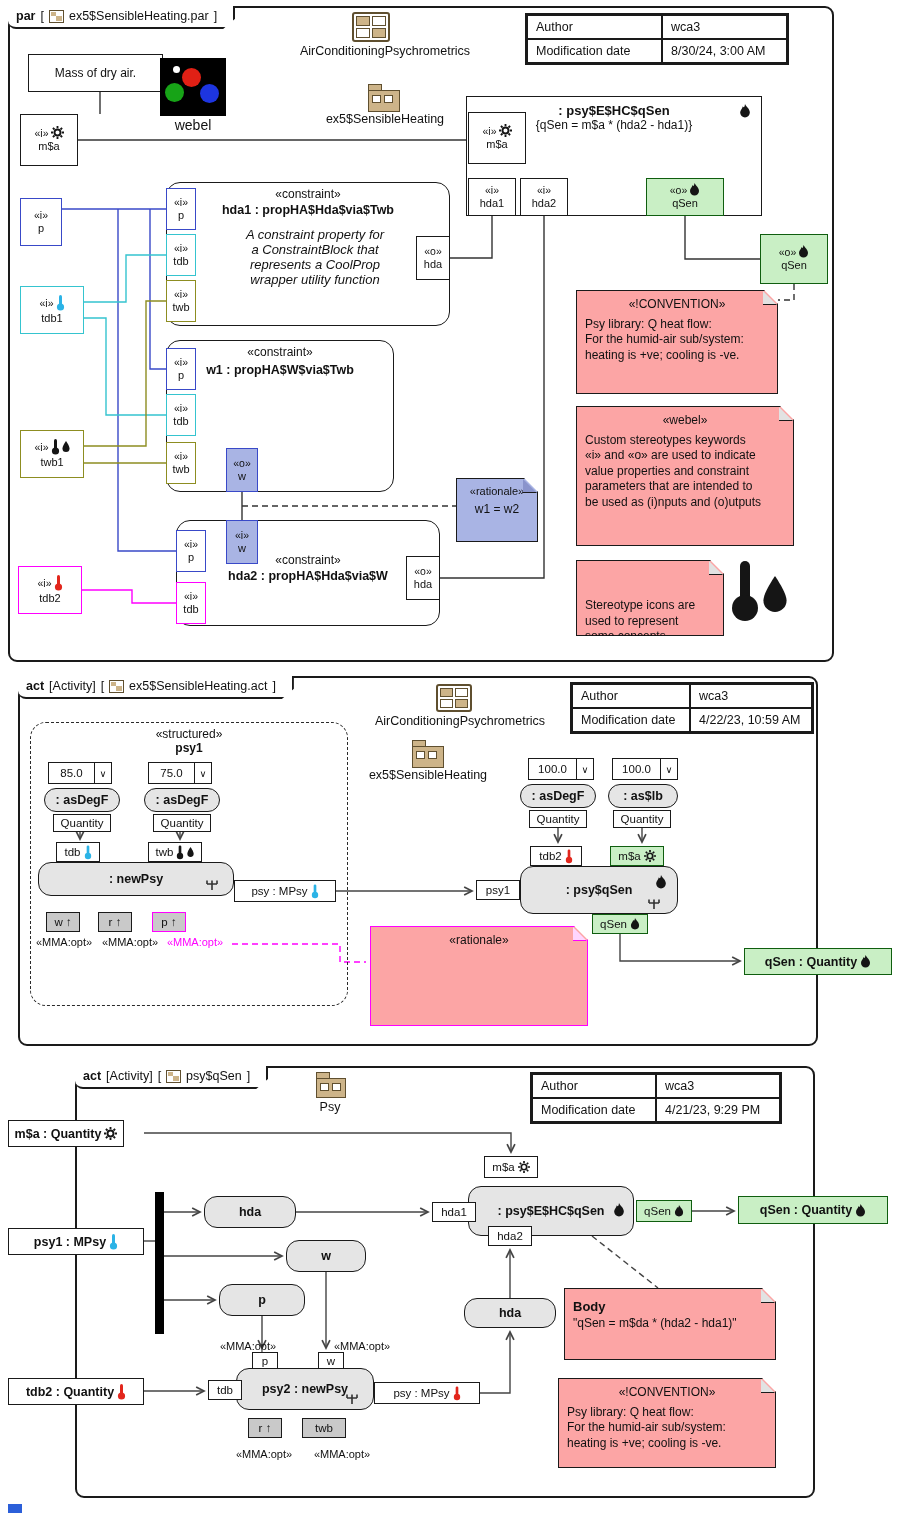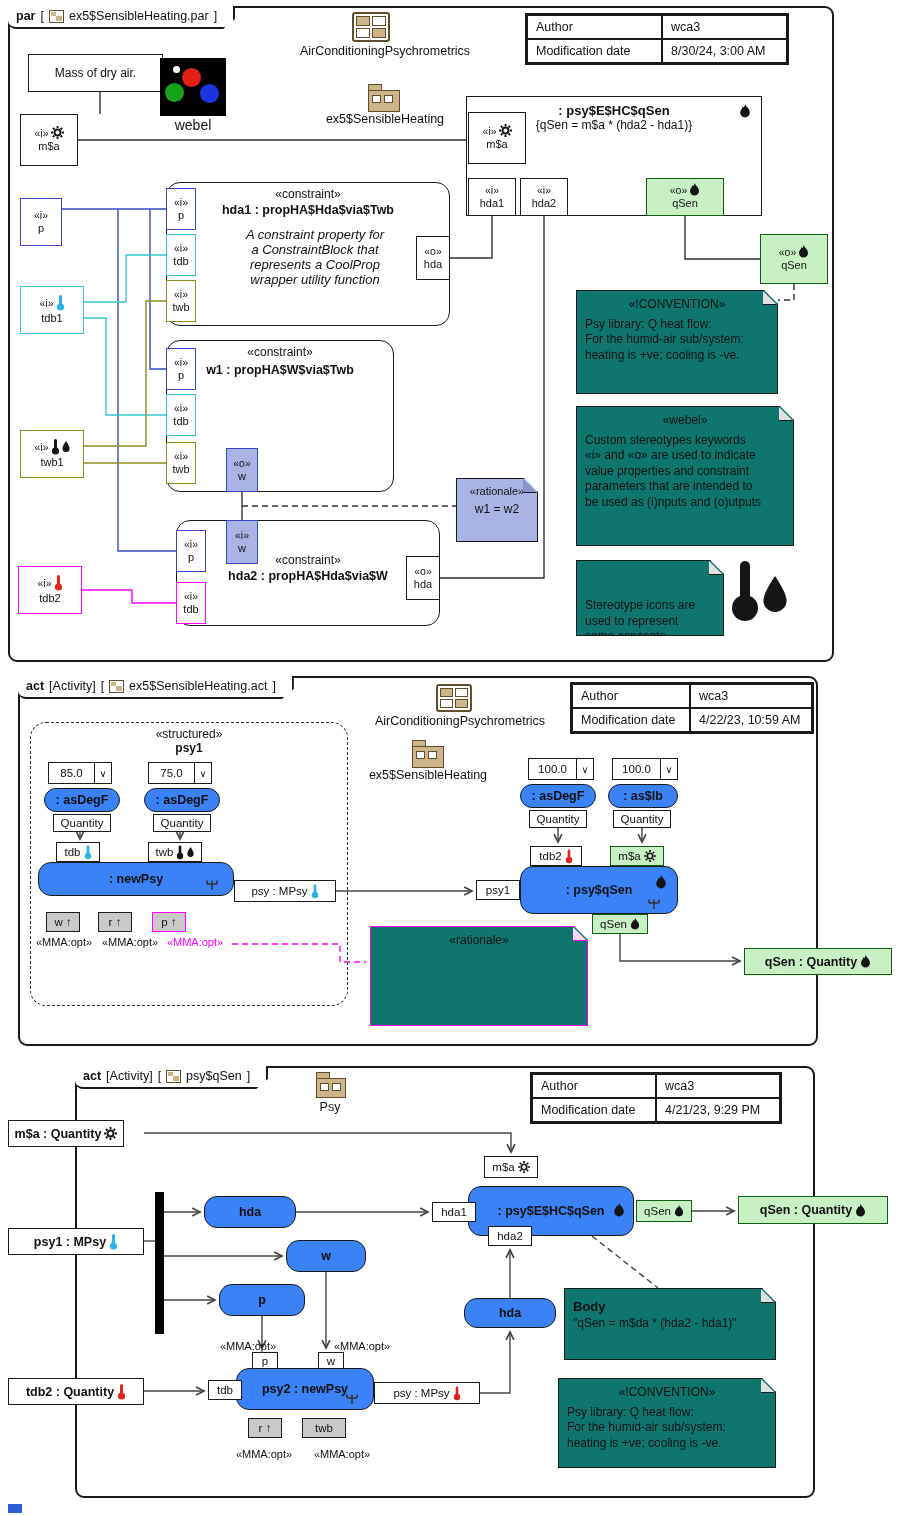--- a/index.html
+++ b/index.html
@@ -2,33 +2,33 @@
 <html><head>
 <meta charset="utf-8">
 <style>
 *{margin:0;padding:0;box-sizing:border-box}
 html,body{background:#fff}
 body{position:relative;width:920px;height:1515px;font-family:"Liberation Sans",sans-serif;font-size:12px;color:#111;overflow:hidden}
 .abs{position:absolute}
 .frame{position:absolute;border:2px solid #1a1a1a;border-radius:9px;background:transparent}
 .tab{position:absolute;background:#fff;border:2px solid #1a1a1a;border-top:none;border-left:none;display:flex;align-items:center;gap:5px;padding:3px 16px 4px 8px;font-size:12.5px;white-space:nowrap;clip-path:polygon(0 0,100% 0,100% 55%,calc(100% - 12px) 100%,0 100%);border-radius:0 0 0 8px}
 .box{position:absolute;background:#fff;border:1.6px solid #1a1a1a}
-.action{position:absolute;background:#3b82f6;border:1.6px solid #1a1a1a;border-radius:13px;display:flex;align-items:center;justify-content:center;font-weight:bold;font-size:12.5px}
+.action{position:absolute;background:#e5e5e5;border:1.6px solid #1a1a1a;border-radius:13px;display:flex;align-items:center;justify-content:center;font-weight:bold;font-size:12.5px}
 .port{position:absolute;background:#fff;border:1.4px solid #1a1a1a;display:flex;flex-direction:column;align-items:center;justify-content:center;font-size:11px;line-height:1.2;gap:1px}
 .prow{display:flex;align-items:center;gap:2px;font-size:10.5px}
 .pin{position:absolute;background:#fff;border:1.4px solid #1a1a1a;display:flex;align-items:center;justify-content:center;gap:3px;font-size:11.5px}
 .gray{background:#c9c9c9}
 .green{background:#c9efc5;border-color:#0f5e0f}
 .lav{background:#a9b4e4;border-color:#3949c8}
 .blue-b{border-color:#3949c8}
 .cyan-b{border-color:#35c4cf}
 .olive-b{border-color:#8d8d21}
 .mag-b{border-color:#ff00ff}
 .mag{color:#ff00ff}
-.note{position:absolute;background:#0f766e;border:1.6px solid #1a1a1a;clip-path:polygon(0 0,calc(100% - 14px) 0,100% 14px,100% 100%,0 100%);padding:6px 8px;font-size:12px;line-height:1.3}
+.note{position:absolute;background:#fca5a5;border:1.6px solid #1a1a1a;clip-path:polygon(0 0,calc(100% - 14px) 0,100% 14px,100% 100%,0 100%);padding:6px 8px;font-size:12px;line-height:1.3}
 .fold{position:absolute;top:0;right:0;width:14px;height:14px;background:#e2e2e2;clip-path:polygon(0 0,100% 100%,0 100%);border-bottom:1.2px solid #1a1a1a}
 .meta{position:absolute;background:#fff;border:2px solid #1a1a1a;display:grid;font-size:12.5px}
 .meta>div{border:1px solid #1a1a1a;padding:4px 8px;background:#fff;white-space:nowrap}
 .tac{text-align:center}.bold{font-weight:bold}.it{font-style:italic}
 .pre{white-space:pre-line}
 .ctr{display:flex;align-items:center;justify-content:center}
 .lbl{position:absolute;font-weight:normal;font-size:12.5px;text-align:center}
 .val{position:absolute;background:#fff;border:1.4px solid #1a1a1a;display:flex;align-items:stretch;font-size:11.5px}
 .val-num{flex:1;display:flex;align-items:center;justify-content:center}
 .val-chev{width:17px;border-left:1.3px solid #1a1a1a;display:flex;align-items:center;justify-content:center;font-size:9.5px}

